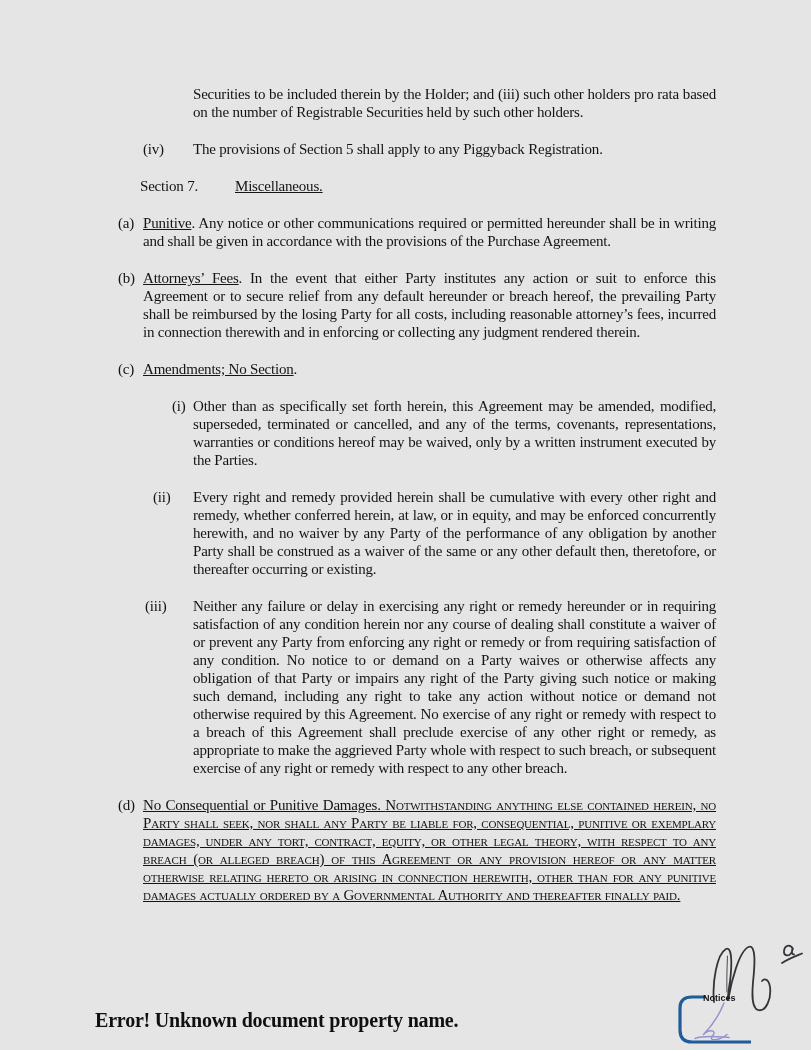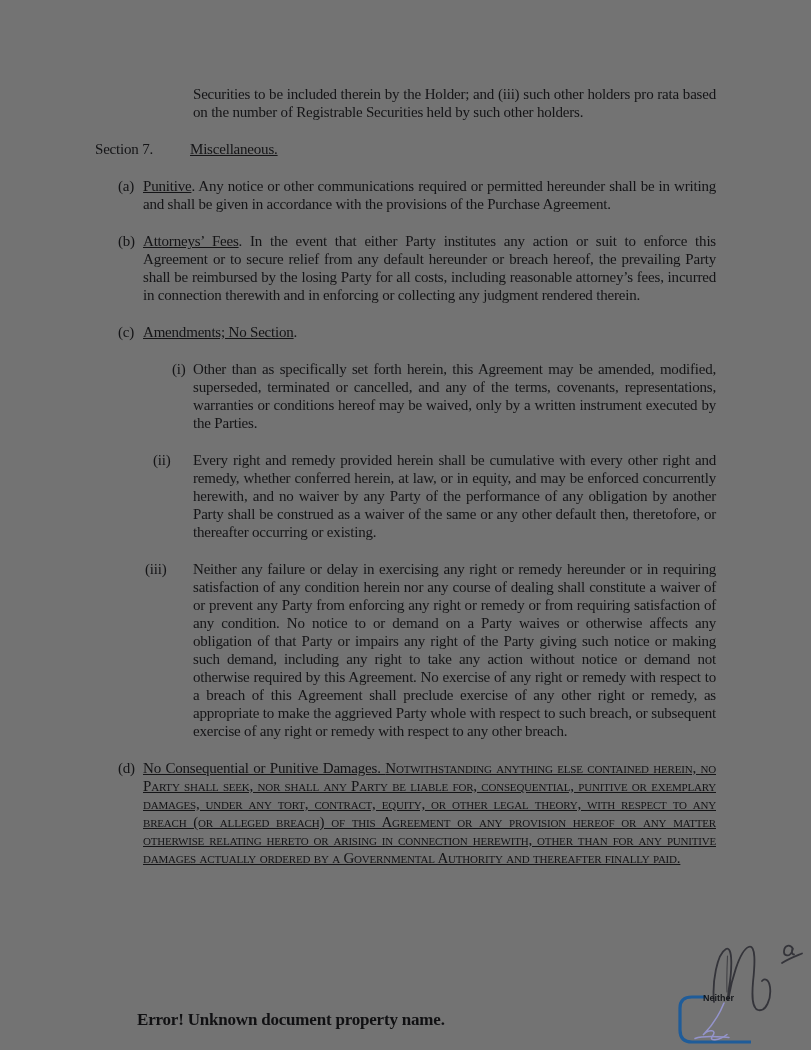--- a/index.html
+++ b/index.html
@@ -1,55 +1,59 @@
 <!DOCTYPE html>
 <html><head>
 <meta charset="utf-8">
 <style>
   html,body{margin:0;padding:0;background:#ffffff;}
   .page{
-    position:relative;width:811px;height:1050px;background:#737373;overflow:hidden;
+    position:relative;width:811px;height:1050px;background:#e5e5e5;overflow:hidden;
     font-family:"Liberation Serif","DejaVu Serif",serif;
     font-size:15px;line-height:18px;color:#141416;letter-spacing:-0.2px;
   }
   .doc{position:absolute;top:85px;left:0;width:811px;}
   .para{position:relative;text-align:justify;margin:0 95px 19px 143px;}
   .para.cont{margin-left:193px;}
   .para.roman{margin-left:193px;}
   .hang{position:absolute;top:0;}
   .iv-label{left:-50px;}
   .abc-label{left:-25px;}
   .rom-label{left:-48px;width:44px;text-align:left;}
   .sec-line{margin:0 95px 19px 95px;text-align:left;}
-  .sec-num{display:inline-block;width:95px;}
+  .sec-num{display:inline-block;width:95px;margin-left:45px;}
   .uline{text-decoration:underline;margin-top:27px;}
   .smallcaps{font-variant:small-caps;text-decoration:underline;}
   .footer-error{
     position:absolute;left:95px;top:1011px;
-    font-weight:bold;font-size:17px;letter-spacing:-0.2px;color:#101012;margin-left:42px;
+    font-weight:bold;font-size:20px;letter-spacing:-0.2px;color:#101012;
   }
   .signature{position:absolute;left:698px;top:936px;width:110px;height:80px;}
   .initial-tab{position:absolute;left:676px;top:992px;width:80px;height:54px;}
   .initial-label{
     position:absolute;left:703px;top:993px;
     font-family:"Liberation Sans","DejaVu Sans",sans-serif;
     font-weight:bold;font-size:9px;line-height:10px;color:#16181c;letter-spacing:0;
   }
 </style>
 </head>
 <body>
 
 <div class="page">
 
   <div class="doc">
 
     <div class="para cont">
       <span>Securities to be included therein by the Holder; and (iii) such other holders pro rata based on the number of Registrable Securities held by such other holders.</span>
     </div>
 
+    <div class="para roman">
+      <span class="hang iv-label">(iv)</span>
+      <span>The provisions of Section 5 shall apply to any Piggyback Registration.</span>
+    </div>
 
     <div class="sec-line">
       <span class="sec-num">Section 7.</span><span class="uline">Miscellaneous.</span>
     </div>
 
     <div class="para">
       <span class="hang abc-label">(a)</span><span class="uline">Punitive</span><span>. Any notice or other communications required or permitted hereunder shall be in writing and shall be given in accordance with the provisions of the Purchase Agreement.</span>
     </div>
 
     <div class="para">
@@ -92,15 +96,15 @@
     </g>
   </svg>
 
   <svg class="initial-tab" viewBox="0 0 80 54" xmlns="http://www.w3.org/2000/svg">
     <path d="M 30,5 L 16,5 Q 4,5 4,16 L 4,38 Q 4,50 16,50 L 75,50" fill="none" stroke="#1f5c99" stroke-width="3.2" stroke-linecap="butt"></path>
     <g fill="none" stroke="#9494cc" stroke-width="1.5" stroke-linecap="round">
       <path d="M 48,11 C 44,21 37,33 27,43 C 33,36.5 41.5,38 36.5,44 C 32,49.5 43,49 51,42.5"></path>
       <path d="M 19,46.5 C 29,43 43,45 53,45.5"></path>
     </g>
   </svg>
-  <span class="initial-label">Neither</span>
+  <span class="initial-label">Notices</span>
 
 </div>
 
 </body></html>

